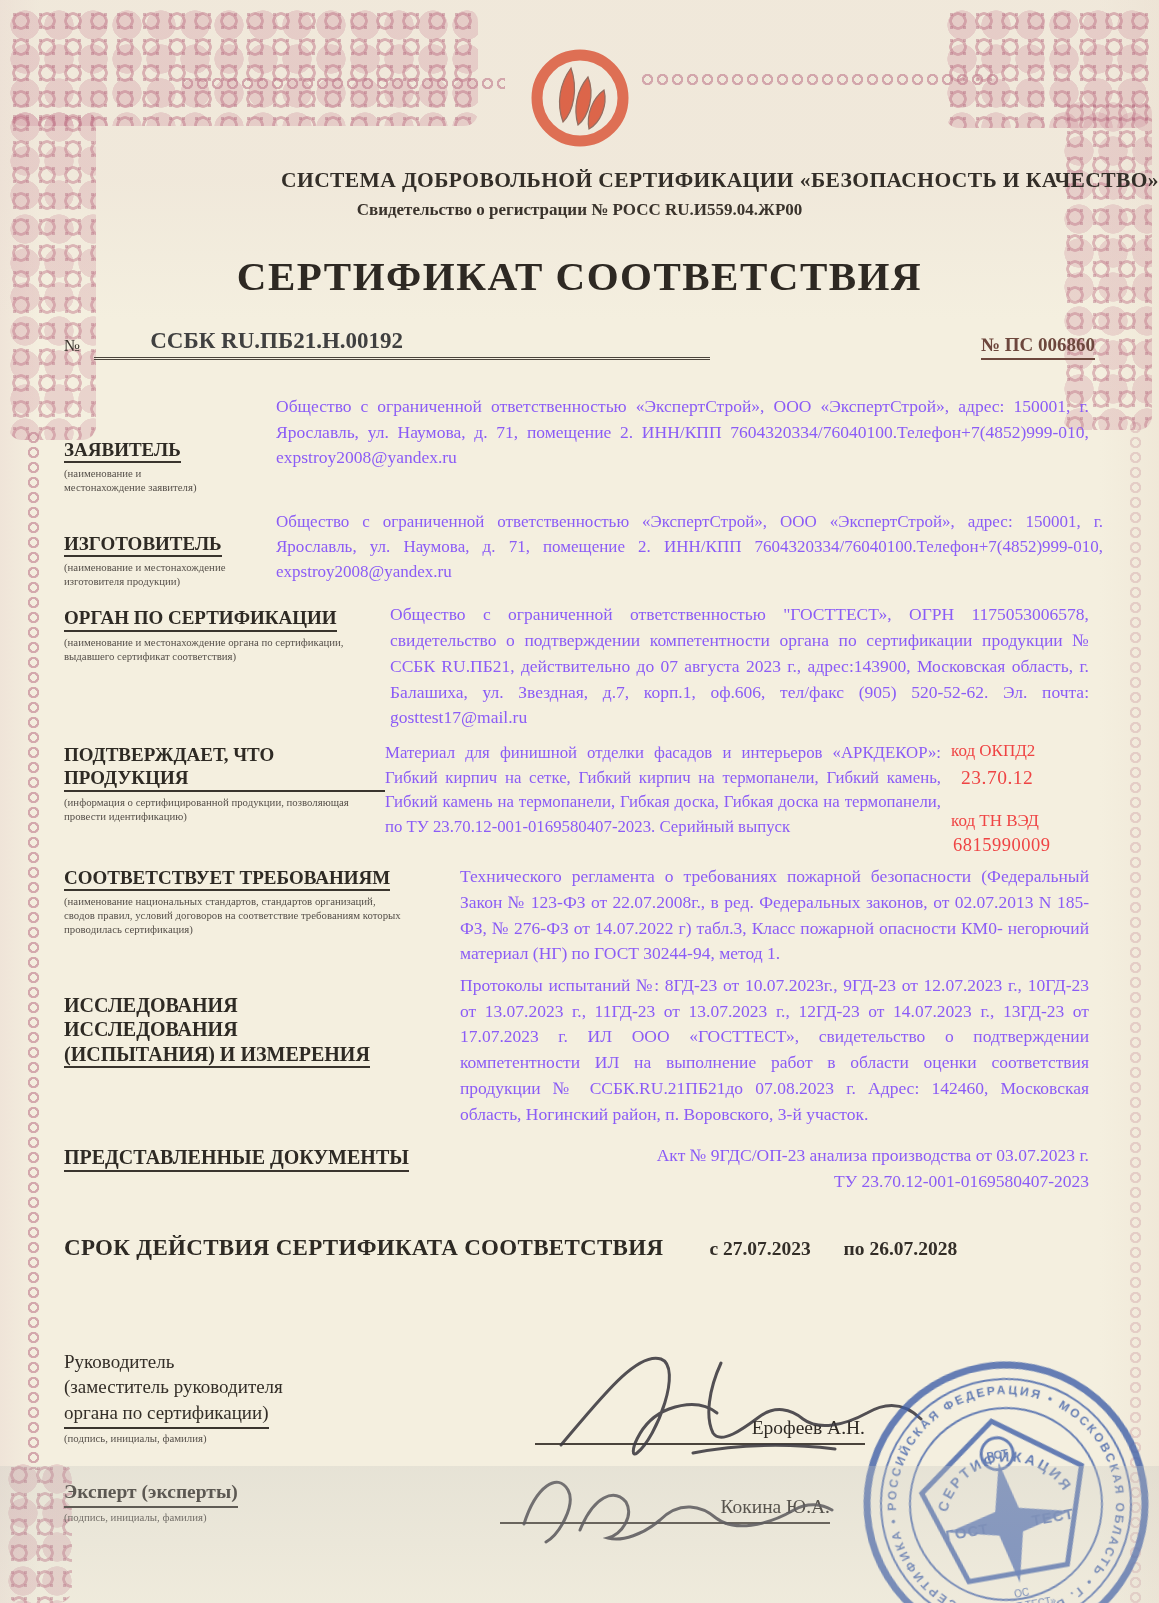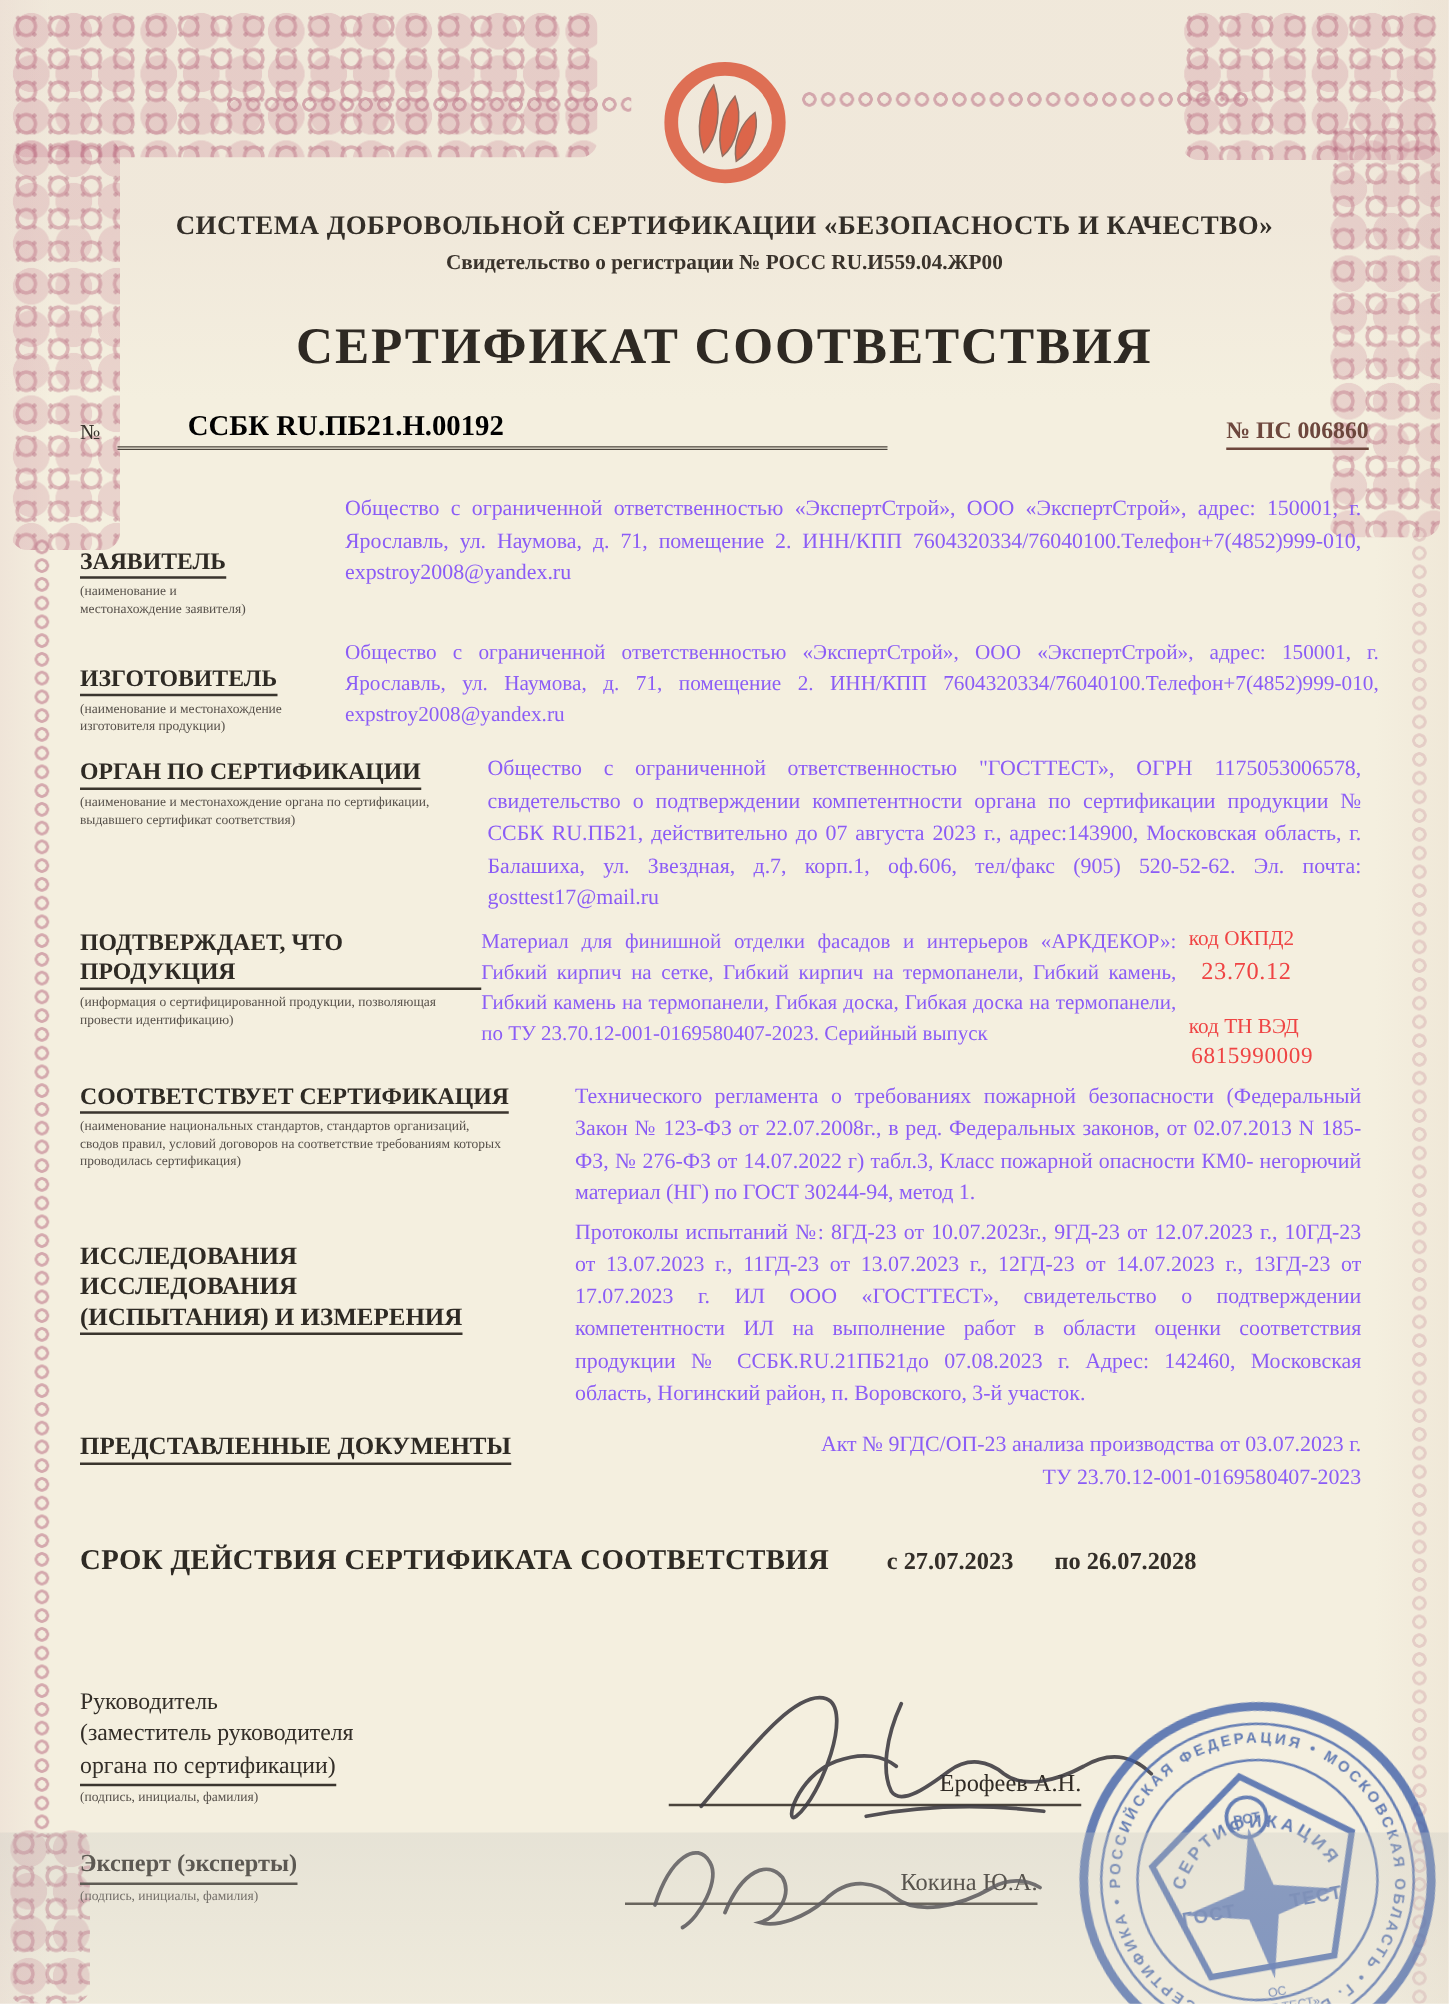--- a/index.html
+++ b/index.html
@@ -26,28 +26,28 @@
   }
   .chain-h{position:absolute;height:15px;
     background-image:radial-gradient(circle at 50% 50%, rgba(0,0,0,0) 30%, rgba(193,126,143,.62) 33% 52%, rgba(0,0,0,0) 56%);
     background-size:15px 15px;background-repeat:repeat-x;}
   .chain-v{position:absolute;width:15px;
     background-image:radial-gradient(circle at 50% 50%, rgba(0,0,0,0) 30%, rgba(193,126,143,.62) 33% 52%, rgba(0,0,0,0) 56%);
     background-size:15px 15px;background-repeat:repeat-y;}
   
   .page{position:absolute;left:0;top:0;width:1159px;height:1603px;padding:0;}
   .logo-wrap{display:flex;justify-content:center;margin-top:46px;}
-  .hline1{margin-top:18px;text-align:center;font-weight:bold;font-size:21.5px;letter-spacing:.4px;color:#332e28;}
+  .hline1{margin-top:18px;text-align:right;font-weight:bold;font-size:21.5px;letter-spacing:.4px;color:#332e28;}
   .hline2{margin-top:7px;text-align:center;font-weight:bold;font-size:17px;color:#3a332c;}
   .title{margin-top:32px;text-align:center;font-weight:bold;font-size:41px;letter-spacing:1.5px;color:#2e2923;}
   .numrow{margin:28px 64px 0 64px;display:flex;align-items:flex-end;justify-content:space-between;}
   .numleft{display:flex;align-items:flex-end;}
   .num-sign{font-size:17px;padding-bottom:4px;}
   .cert-num{display:inline-block;width:560px;margin-left:14px;padding:0 0 3px 56px;
-    font-weight:bold;font-size:23px;border-bottom:3px double #4a443c;color:#000000;}
+    font-weight:bold;font-size:23px;border-bottom:3px double #4a443c;color:#404040;}
   .form-num{font-weight:bold;font-size:19px;color:#6d473d;border-bottom:2px solid #6d473d;padding-bottom:2px;}
   .sections{margin:34px 70px 0 64px;}
   .sec{display:flex;align-items:flex-start;}
   .sec-label-col{flex:none;}
   .sec-content{flex:1;text-align:justify;font-size:17.5px;line-height:1.47;color:#8b5cf6;}
   .lbl{font-weight:bold;font-size:19px;color:#2e2a24;line-height:1.22;}
   .lbl .u{border-bottom:2px solid #3a352e;display:inline-block;padding-bottom:0;}
   .lbl .u-block{border-bottom:2px solid #3a352e;display:block;padding-bottom:1px;}
   .cap{font-size:10.8px;color:#56504a;line-height:1.3;margin-top:3px;}
   .codes{flex:none;width:138px;margin-left:10px;display:flex;flex-direction:column;font-size:17px;color:#ef4444;}
@@ -146,21 +146,21 @@
       <div class="codes">
         <span>код ОКПД2</span>
         <span class="code-val">23.70.12</span>
         <span>код ТН ВЭД</span>
         <span class="code-val2">6815990009</span>
       </div>
     </div>
 
     <div class="sec" style="margin-bottom:6px;">
       <div class="sec-label-col" style="width:396px;padding-top:2px;">
-        <div class="lbl"><span class="u">СООТВЕТСТВУЕТ СЕРТИФИКАЦИЯ</span></div>
+        <div class="lbl"><span class="u">СООТВЕТСТВУЕТ ТРЕБОВАНИЯМ</span></div>
         <div class="cap" style="max-width:340px;">(наименование национальных стандартов, стандартов организаций, сводов правил, условий договоров на соответствие требованиям которых проводилась сертификация)</div>
       </div>
       <div class="sec-content">Технического регламента о требованиях пожарной безопасности (Федеральный Закон № 123-ФЗ от 22.07.2008г., в ред. Федеральных законов, от 02.07.2013 N 185-ФЗ, № 276-ФЗ от 14.07.2022 г) табл.3, Класс пожарной опасности КМ0- негорючий материал (НГ) по ГОСТ 30244-94, метод 1.</div>
     </div>
 
     <div class="sec" style="margin-bottom:16px;">
       <div class="sec-label-col" style="width:396px;padding-top:20px;">
         <div class="lbl" style="font-size:20px;">
           <span>ИССЛЕДОВАНИЯ</span><br>
           <span>ИССЛЕДОВАНИЯ</span><br>

